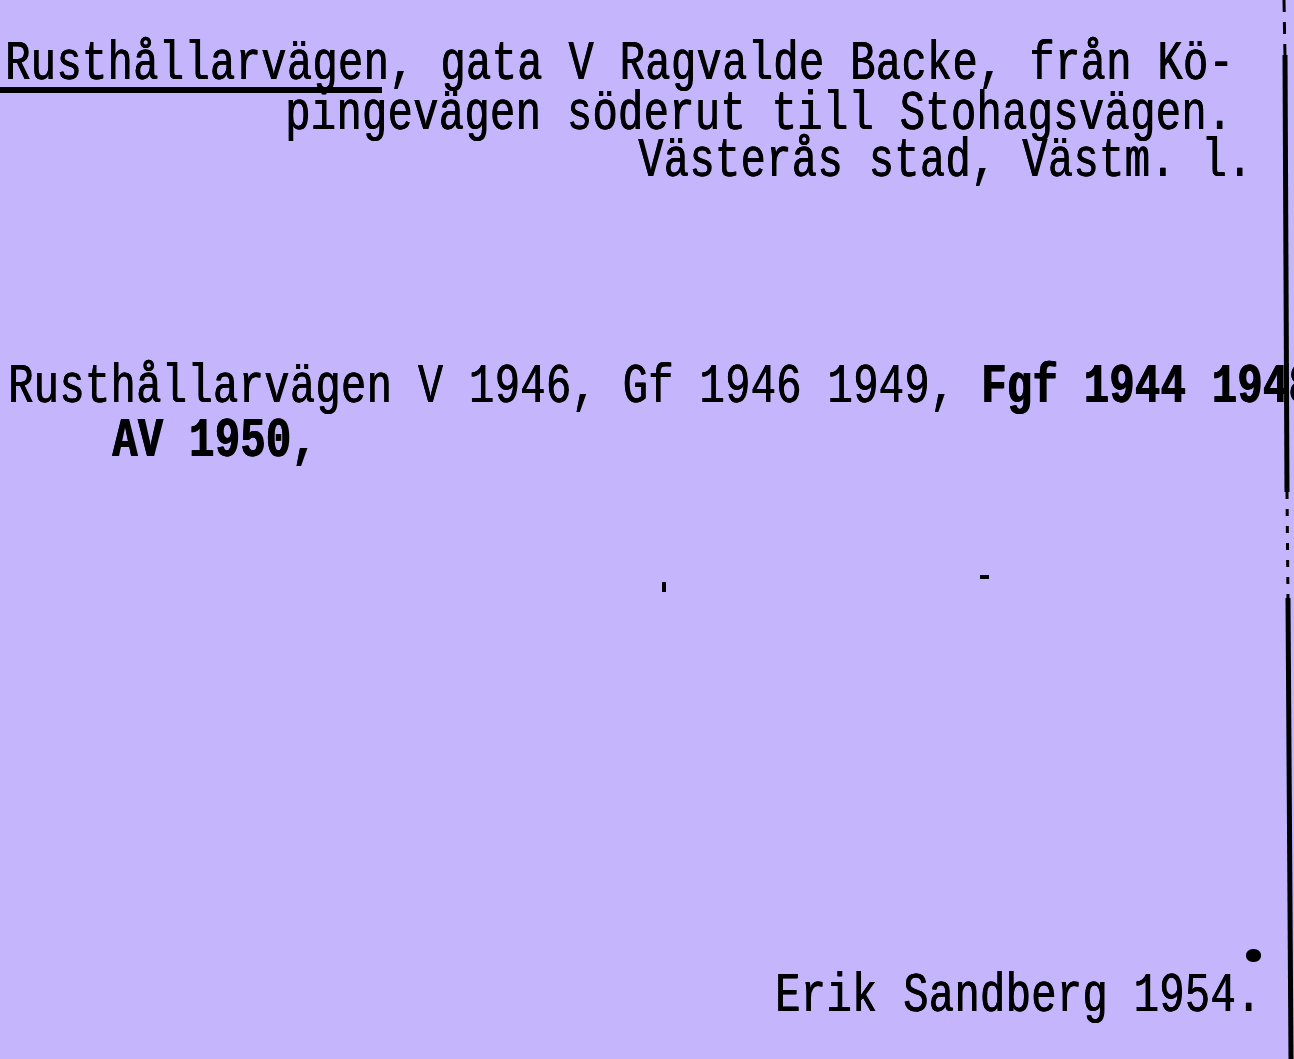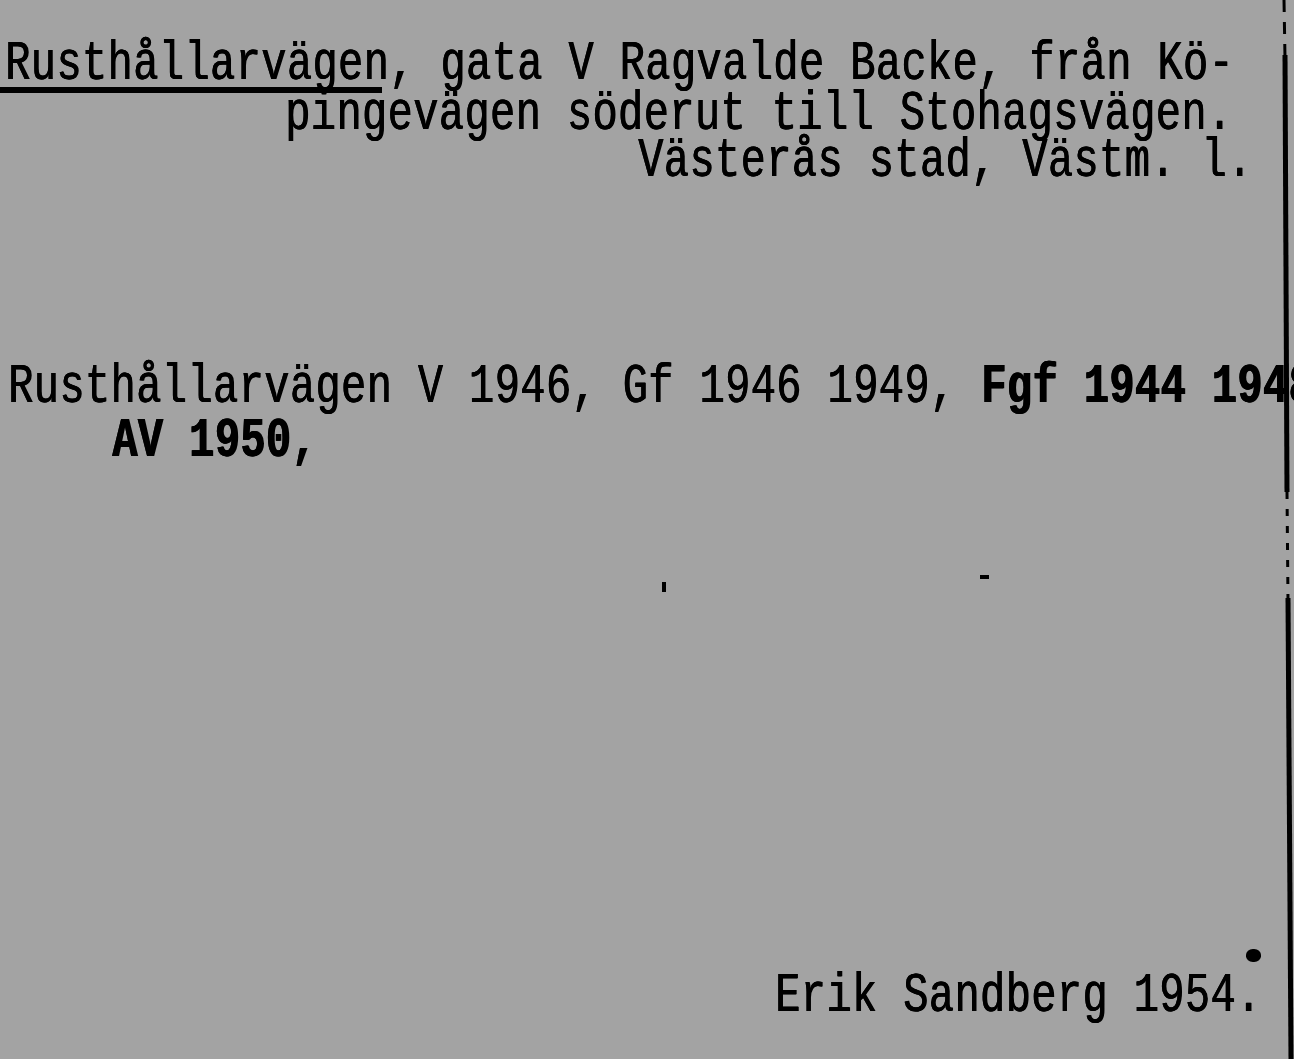--- a/index.html
+++ b/index.html
@@ -1,21 +1,21 @@
 <!DOCTYPE html>
 <html><head>
 <meta charset="utf-8">
 <style>
   * { margin: 0; padding: 0; box-sizing: border-box; }
   html, body { background: #ffffff; }
   .card {
     position: relative;
     width: 1294px;
     height: 1059px;
-    background: #a3a3a3;
+    background: #c4b5fd;
     overflow: hidden;
     font-family: "Liberation Mono", "DejaVu Sans Mono", monospace;
     color: #000000;
   }
   .tw-line {
     position: absolute;
     font-size: 42px;
     line-height: 42px;
     letter-spacing: 0.4px;
     white-space: pre;

